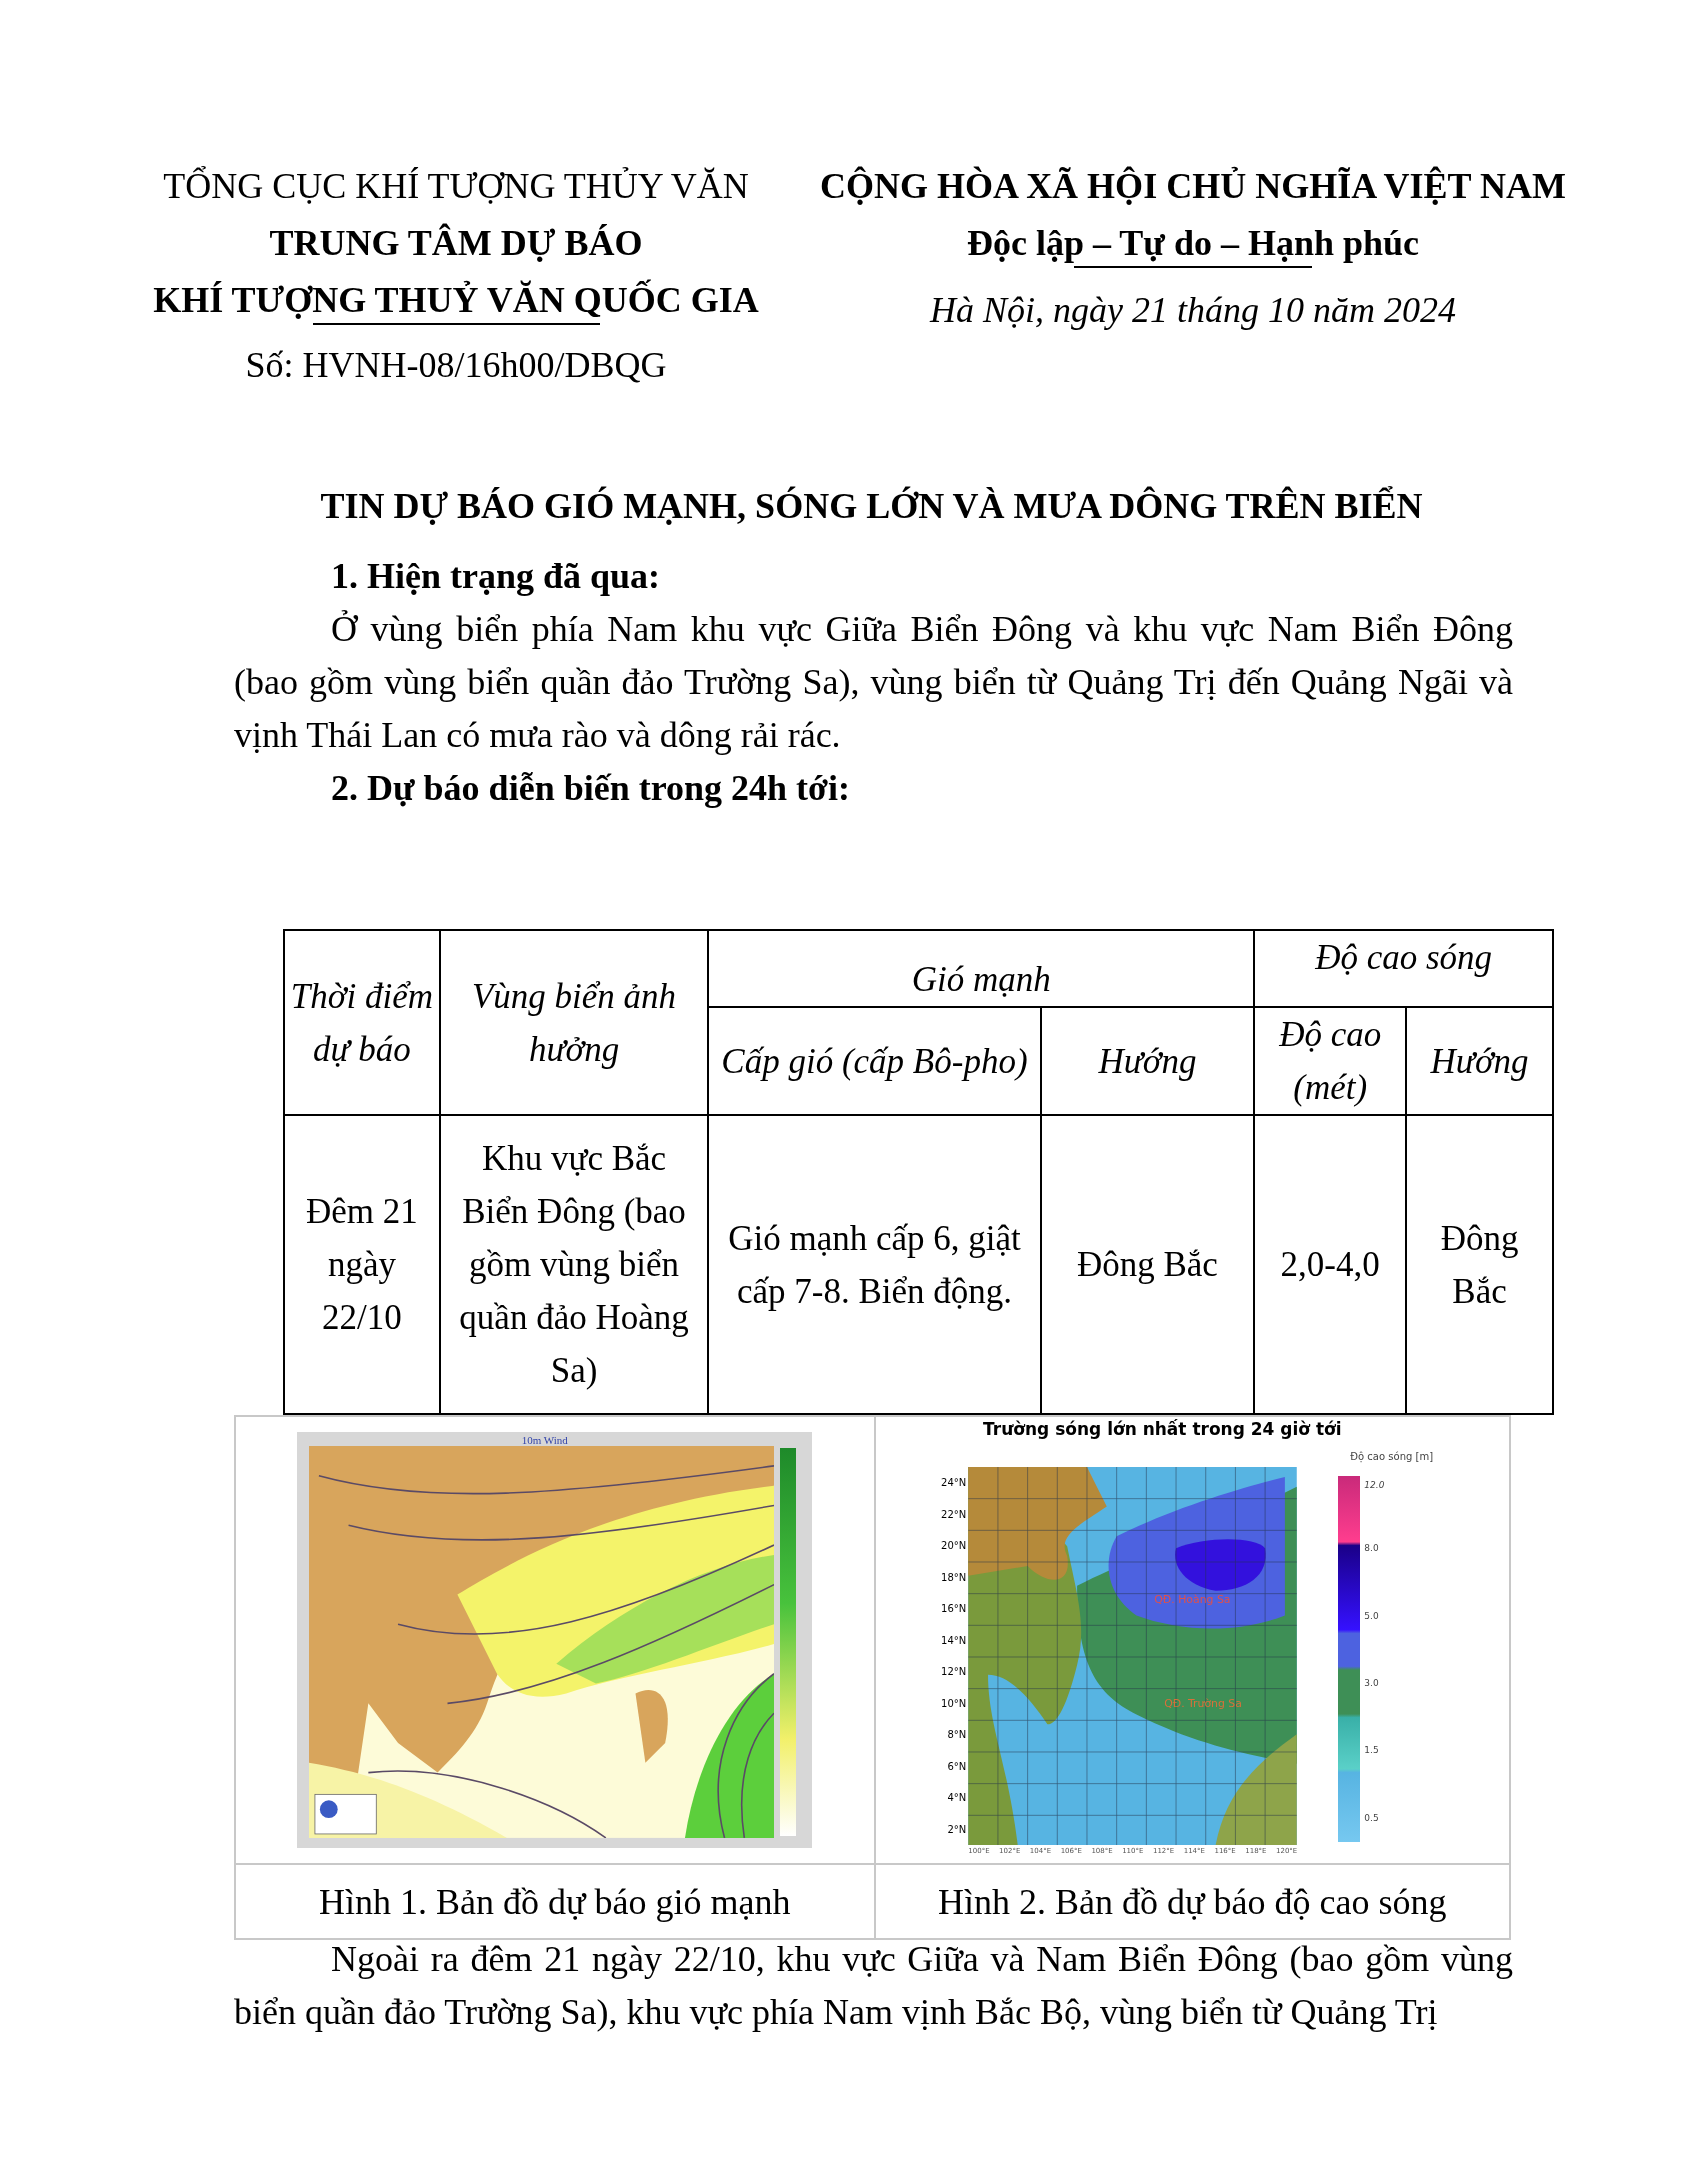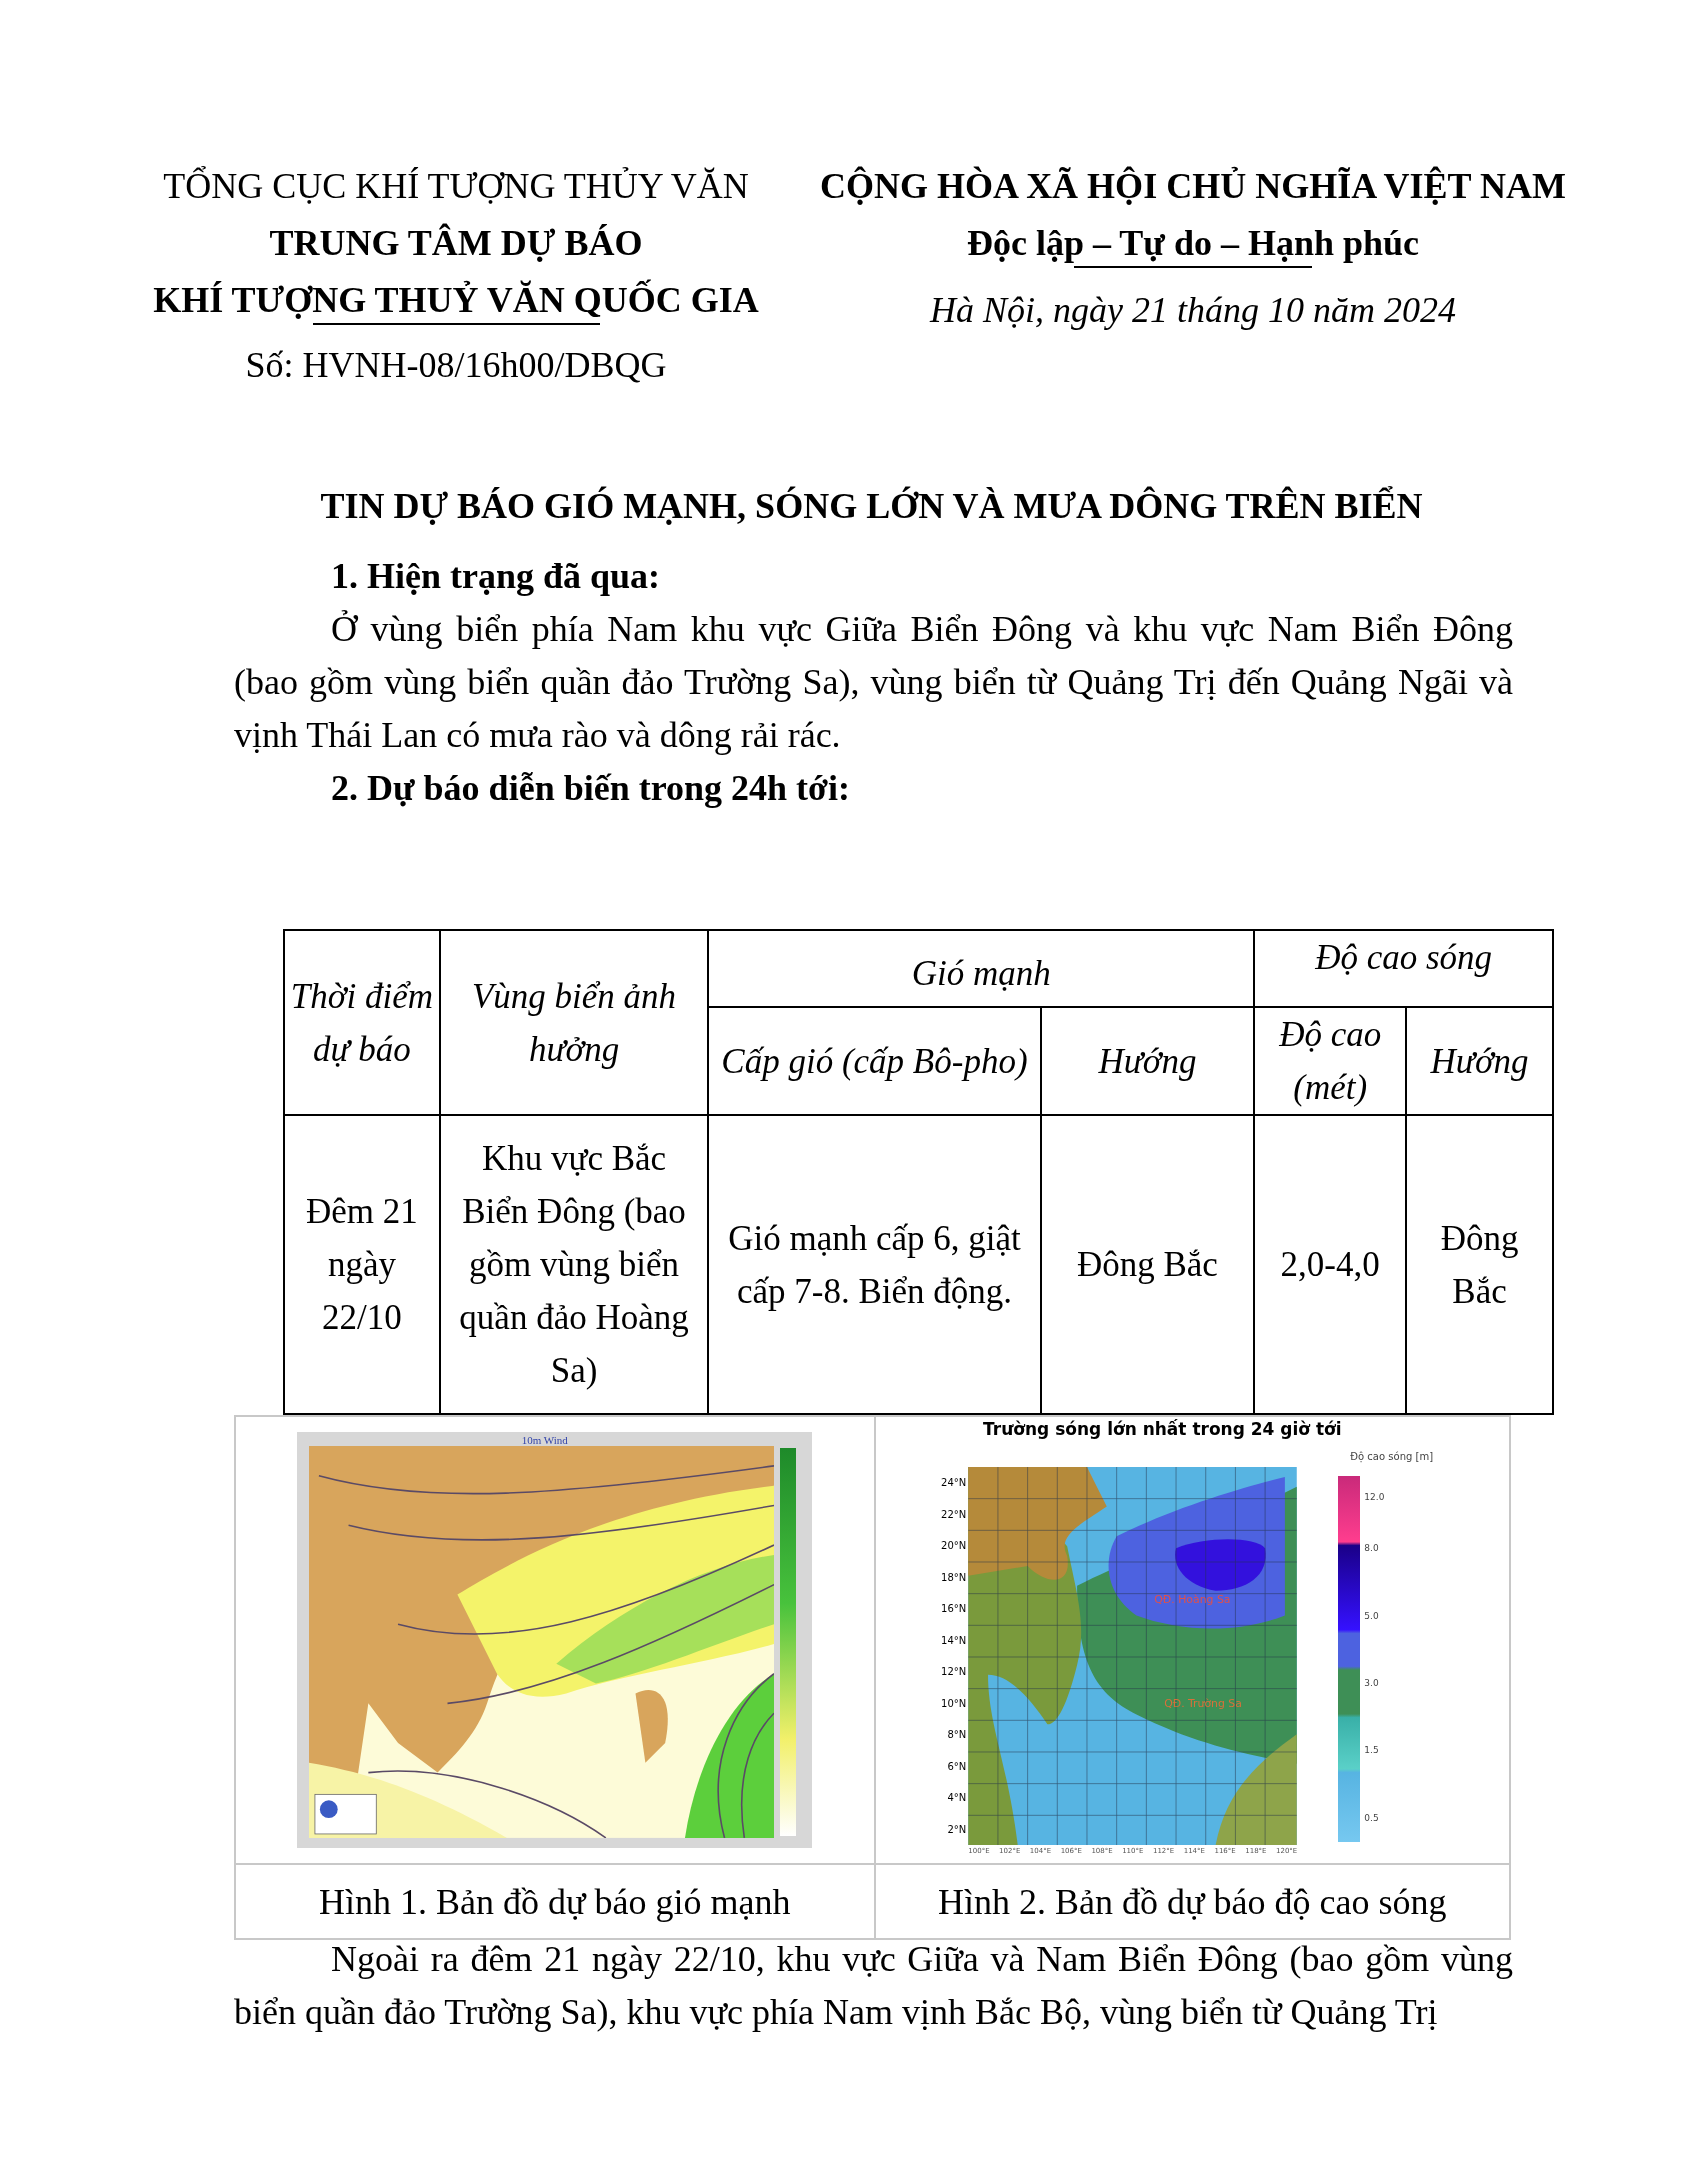--- a/index.html
+++ b/index.html
@@ -56,21 +56,21 @@
       <col style="width:269px">
       <col style="width:333px">
       <col style="width:214px">
       <col style="width:152px">
       <col style="width:147px">
   </colgroup>
   <tbody>
       <tr style="height:77px;">
     <td rowspan="2" class="ital">Thời điểm dự báo</td>
     <td rowspan="2" class="ital">Vùng biển ảnh hưởng</td>
-    <td colspan="2" class="ital" style="vertical-align:top;padding-top:16px;">Gió mạnh</td>
+    <td colspan="2" class="ital" style="vertical-align:top;padding-top:22px;">Gió mạnh</td>
     <td colspan="2" class="ital" style="vertical-align:top;">Độ cao sóng</td>
   </tr>
   <tr style="height:83px;">
     <td class="ital">Cấp gió (cấp Bô-pho)</td>
     <td class="ital">Hướng</td>
     <td class="ital">Độ cao (mét)</td>
     <td class="ital">Hướng</td>
   </tr>
   <tr style="height:299px;">
     <td>Đêm 21 ngày 22/10</td>
@@ -153,21 +153,21 @@
               <span>110°E</span>
               <span>112°E</span>
               <span>114°E</span>
               <span>116°E</span>
               <span>118°E</span>
               <span>120°E</span>
         </div>
         <div class="abs" style="left:465px;top:34px;font-size:10px;font-family:'DejaVu Sans',sans-serif;color:#444;">Độ cao sóng [m]</div>
         <div class="abs" style="left:453px;top:59px;width:22px;height:366px;background:linear-gradient(#c92a7a 0%,#ff3d8e 18%,#1a0088 19%,#3511ff 42%,#4d62e0 43%,#4d62e0 52%,#3e8f56 53%,#3e8f56 65%,#39b0a8 66%,#5ad0c8 80%,#57b4e2 81%,#76c8f0 100%);"></div>
         <div class="abs" style="left:479px;top:59px;height:366px;font-size:9px;font-family:'DejaVu Sans',sans-serif;color:#444;">
-          <div class="abs" style="top:16px;">12.0</div>
+          <div class="abs" style="top:4px;font-style:italic;">12.0</div>
           <div class="abs" style="top:67px;">8.0</div>
           <div class="abs" style="top:135px;">5.0</div>
           <div class="abs" style="top:202px;">3.0</div>
           <div class="abs" style="top:269px;">1.5</div>
           <div class="abs" style="top:337px;">0.5</div>
         </div>
       </div>
     </td>
   </tr>
   <tr>

